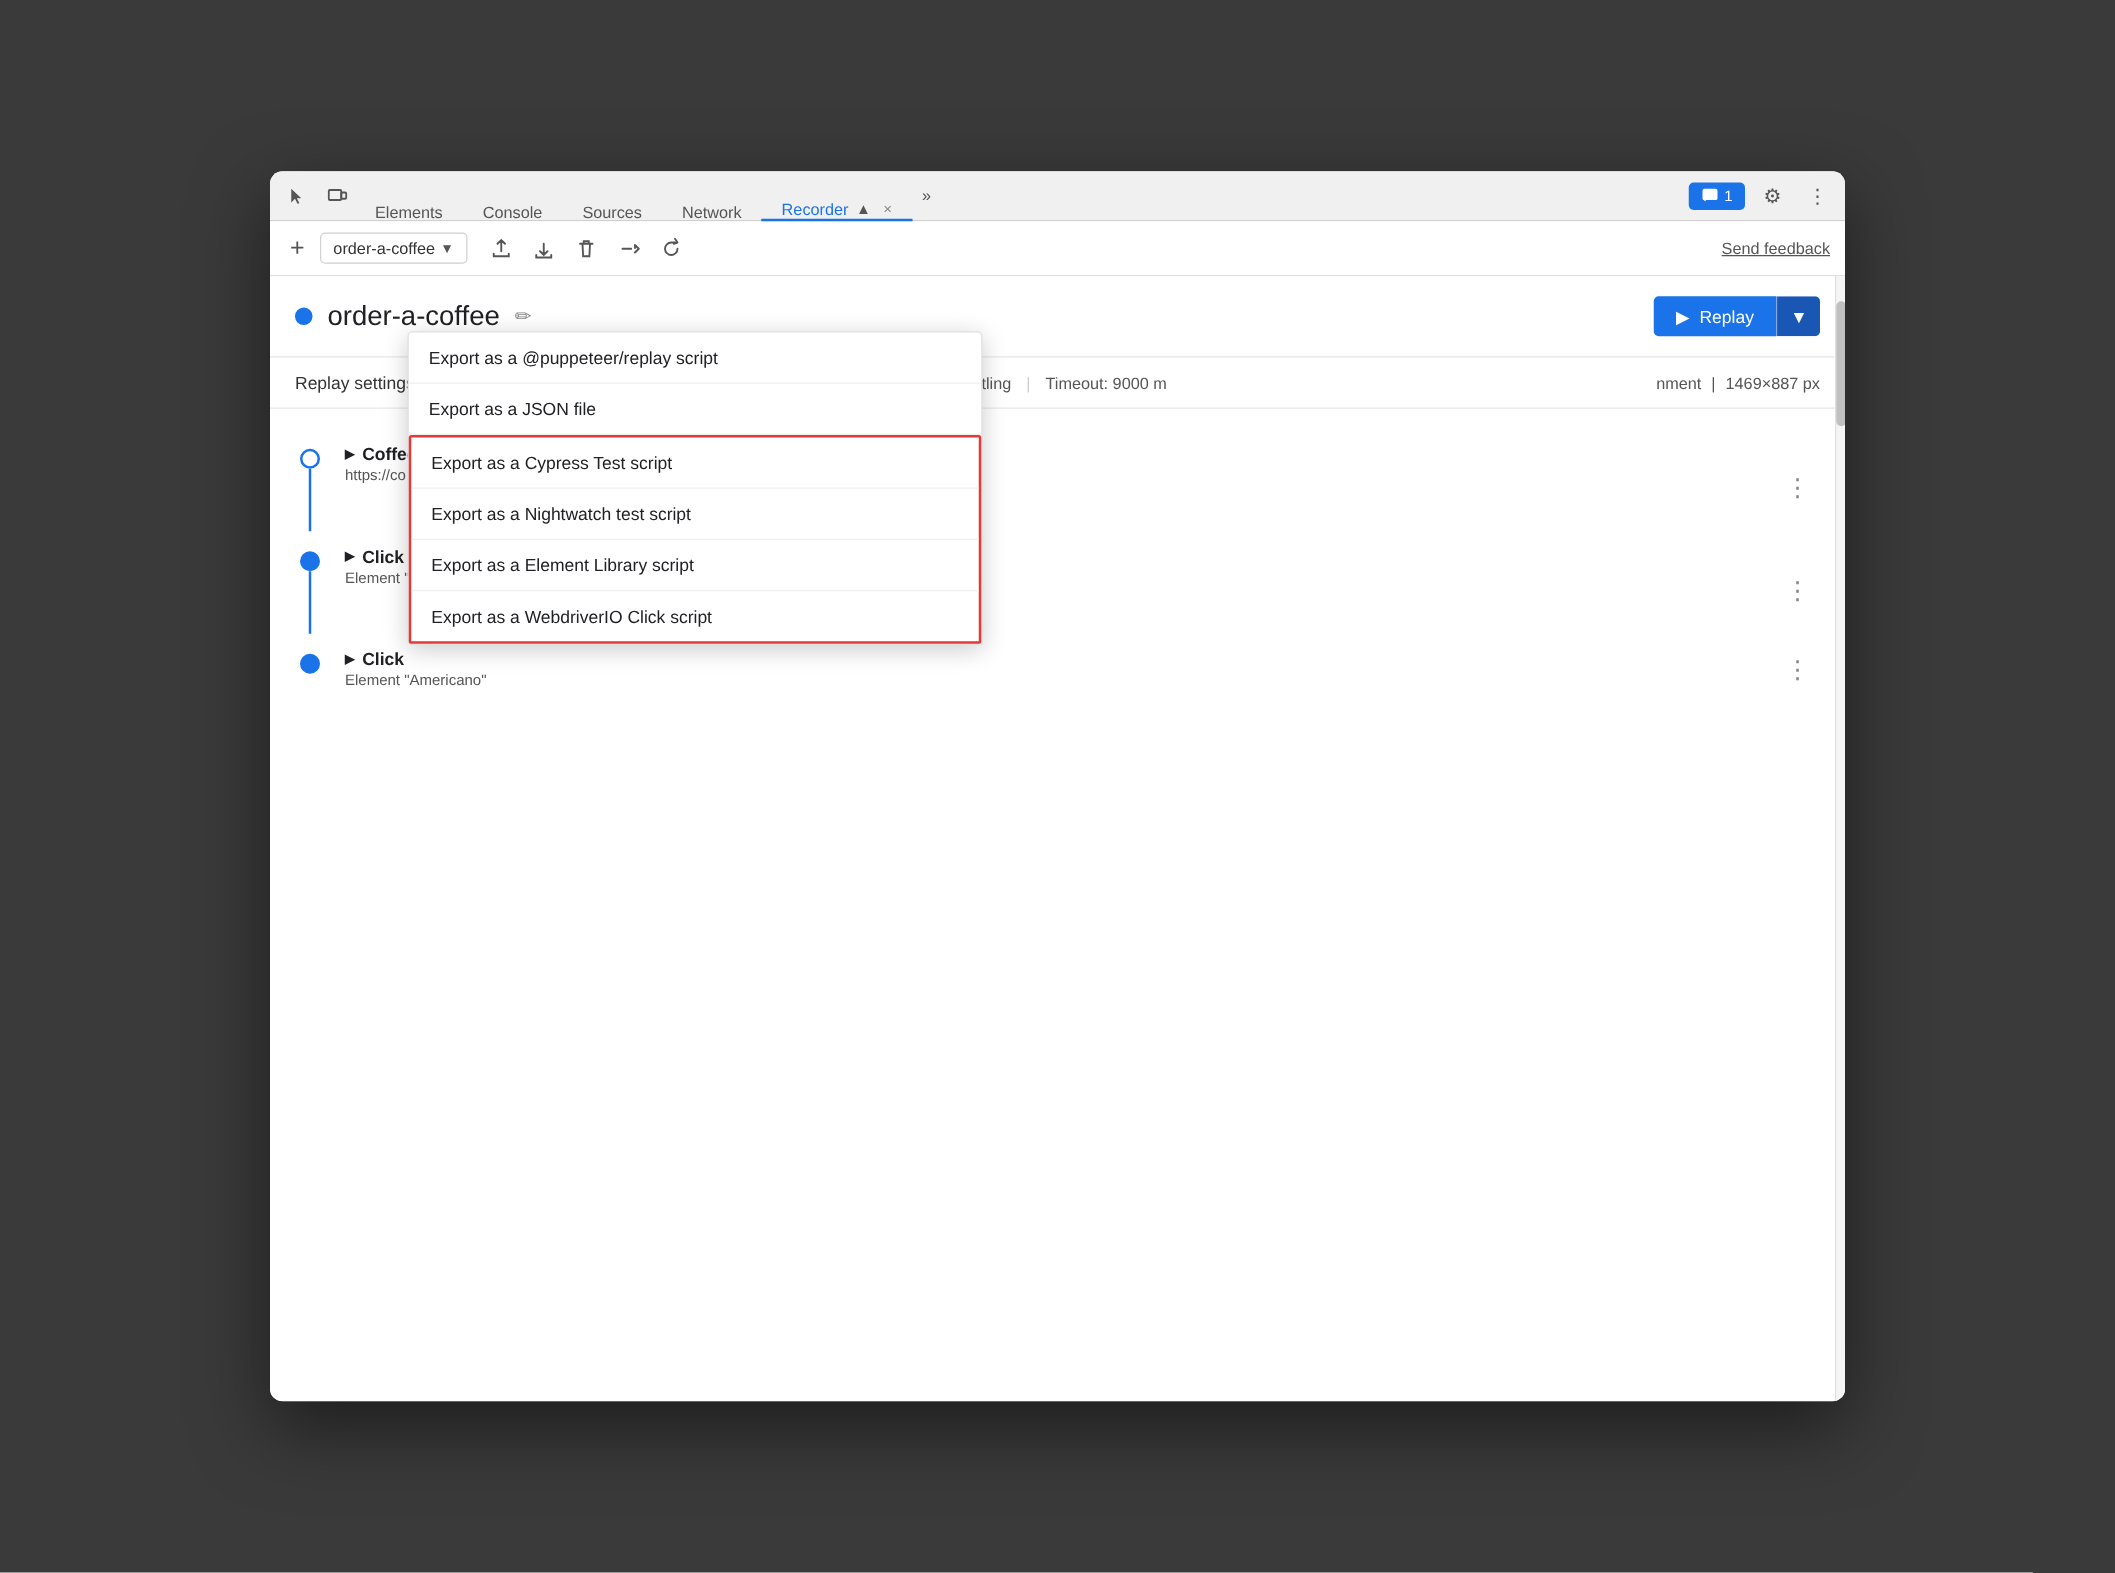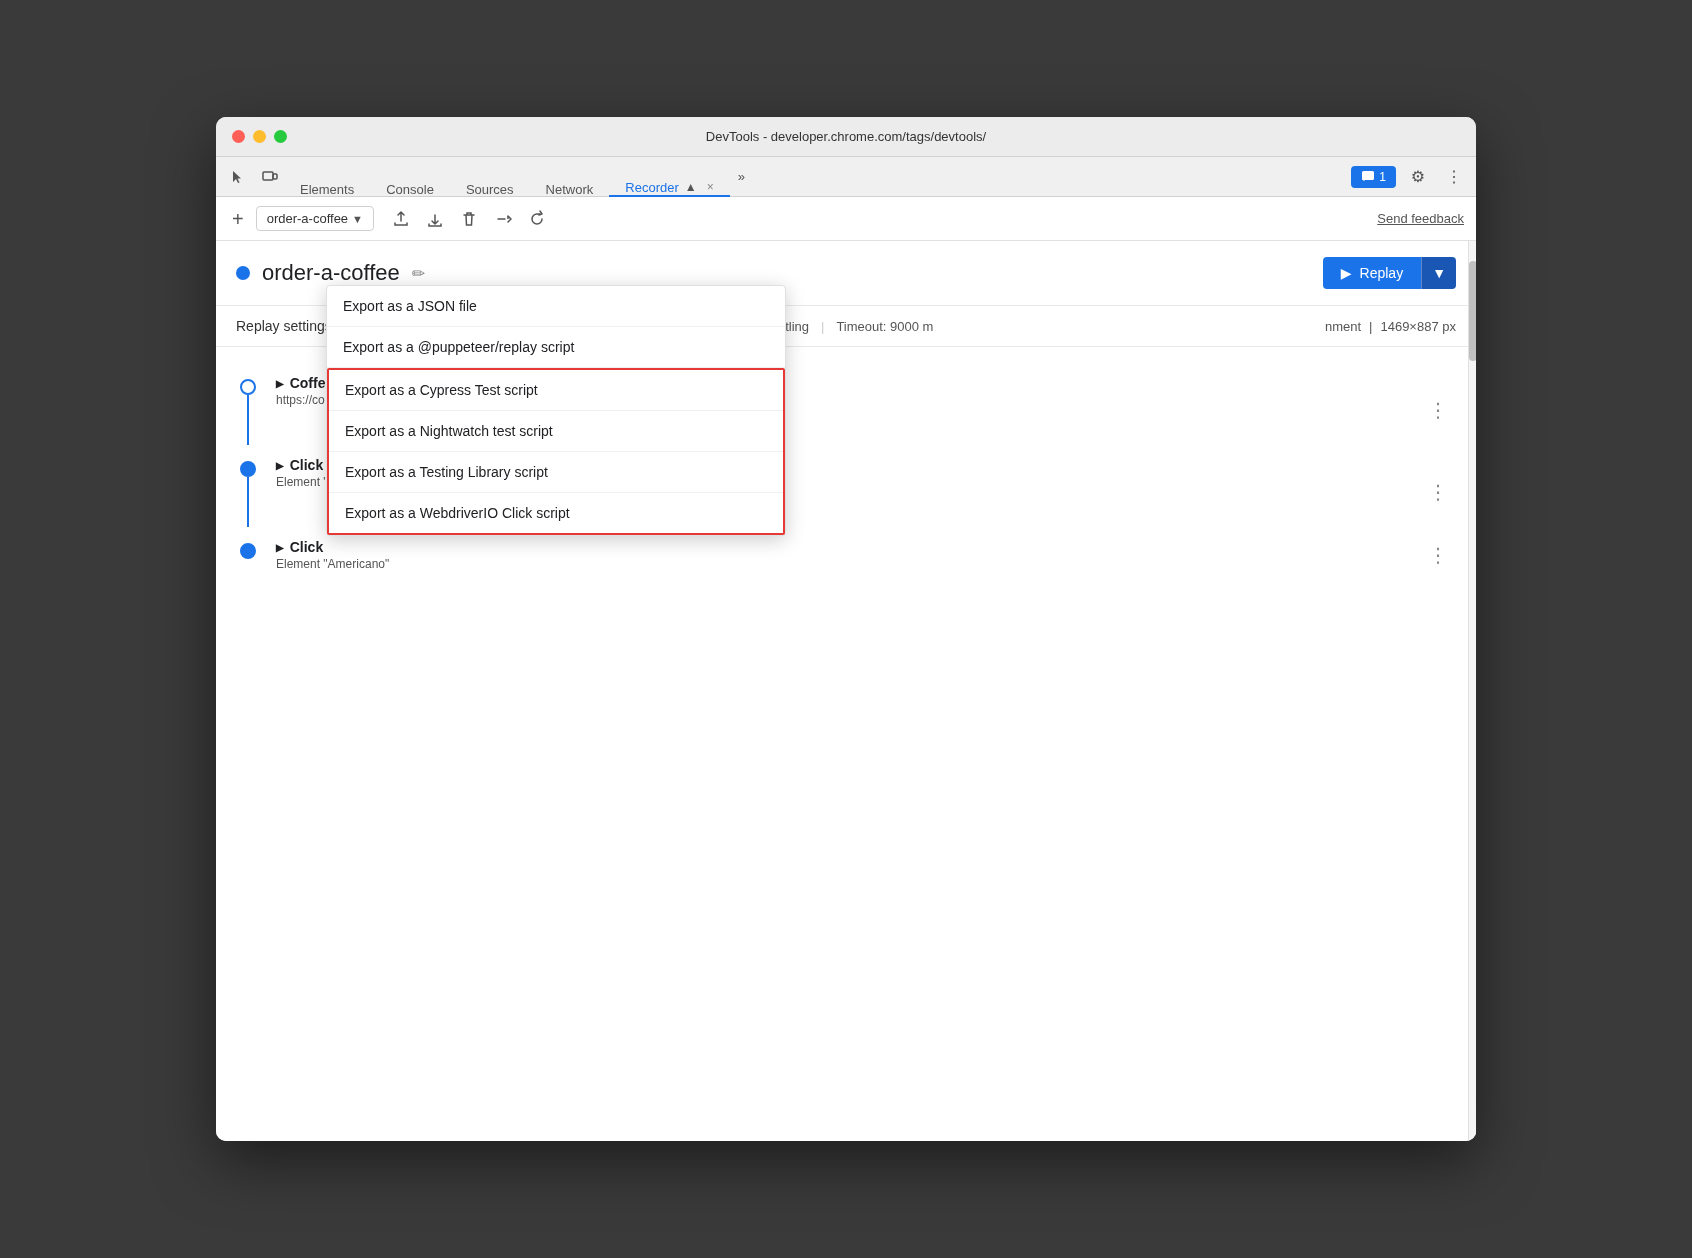--- a/index.html
+++ b/index.html
@@ -400,28 +400,20 @@
       border-radius: 4px;
       position: absolute;
       top: 20px;
     }
   </style>
 </head>
 <body>
 
 <div class="window">
 
-  <div class="title-bar">
-    <div class="traffic-lights">
-      <div class="traffic-light tl-close"></div>
-      <div class="traffic-light tl-minimize"></div>
-      <div class="traffic-light tl-maximize"></div>
-    </div>
-    <span class="title-text">DevTools - developer.chrome.com/tags/devtools/</span>
-  </div>
 
   <div class="tab-bar">
     <div class="tab-bar-left">
       <div class="devtools-icon">
         <svg width="16" height="16" viewBox="0 0 16 16" fill="none">
           <path d="M3 2L3 13L6 10L8 14L9.5 13.5L7.5 9.5L11 9.5L3 2Z" fill="#555"></path>
         </svg>
       </div>
       <div class="devtools-icon">
         <svg width="16" height="16" viewBox="0 0 16 16" fill="none">
@@ -593,35 +585,35 @@
           <div class="step-subtitle">Element "Americano"</div>
         </div>
         <div class="step-actions">
           <span class="step-more">⋮</span>
         </div>
       </div>
     </div>
 
     <div class="dropdown-overlay">
       <div class="dropdown-item">
+        <span>Export as a @puppeteer/replay script</span>
+      </div>
+      <div class="dropdown-item">
         <span>Export as a JSON file</span>
-      </div>
-      <div class="dropdown-item">
-        <span>Export as a @puppeteer/replay script</span>
       </div>
 
       <div class="red-box-group">
         <div class="dropdown-item">
           <span>Export as a Cypress Test script</span>
         </div>
         <div class="dropdown-item">
           <span>Export as a Nightwatch test script</span>
         </div>
         <div class="dropdown-item">
-          <span>Export as a Testing Library script</span>
+          <span>Export as a Element Library script</span>
         </div>
         <div class="dropdown-item" style="border-bottom:none;">
           <span>Export as a WebdriverIO Click script</span>
         </div>
       </div>
     </div>
 
     <div class="scrollbar-track">
       <div class="scrollbar-thumb"></div>
     </div>

